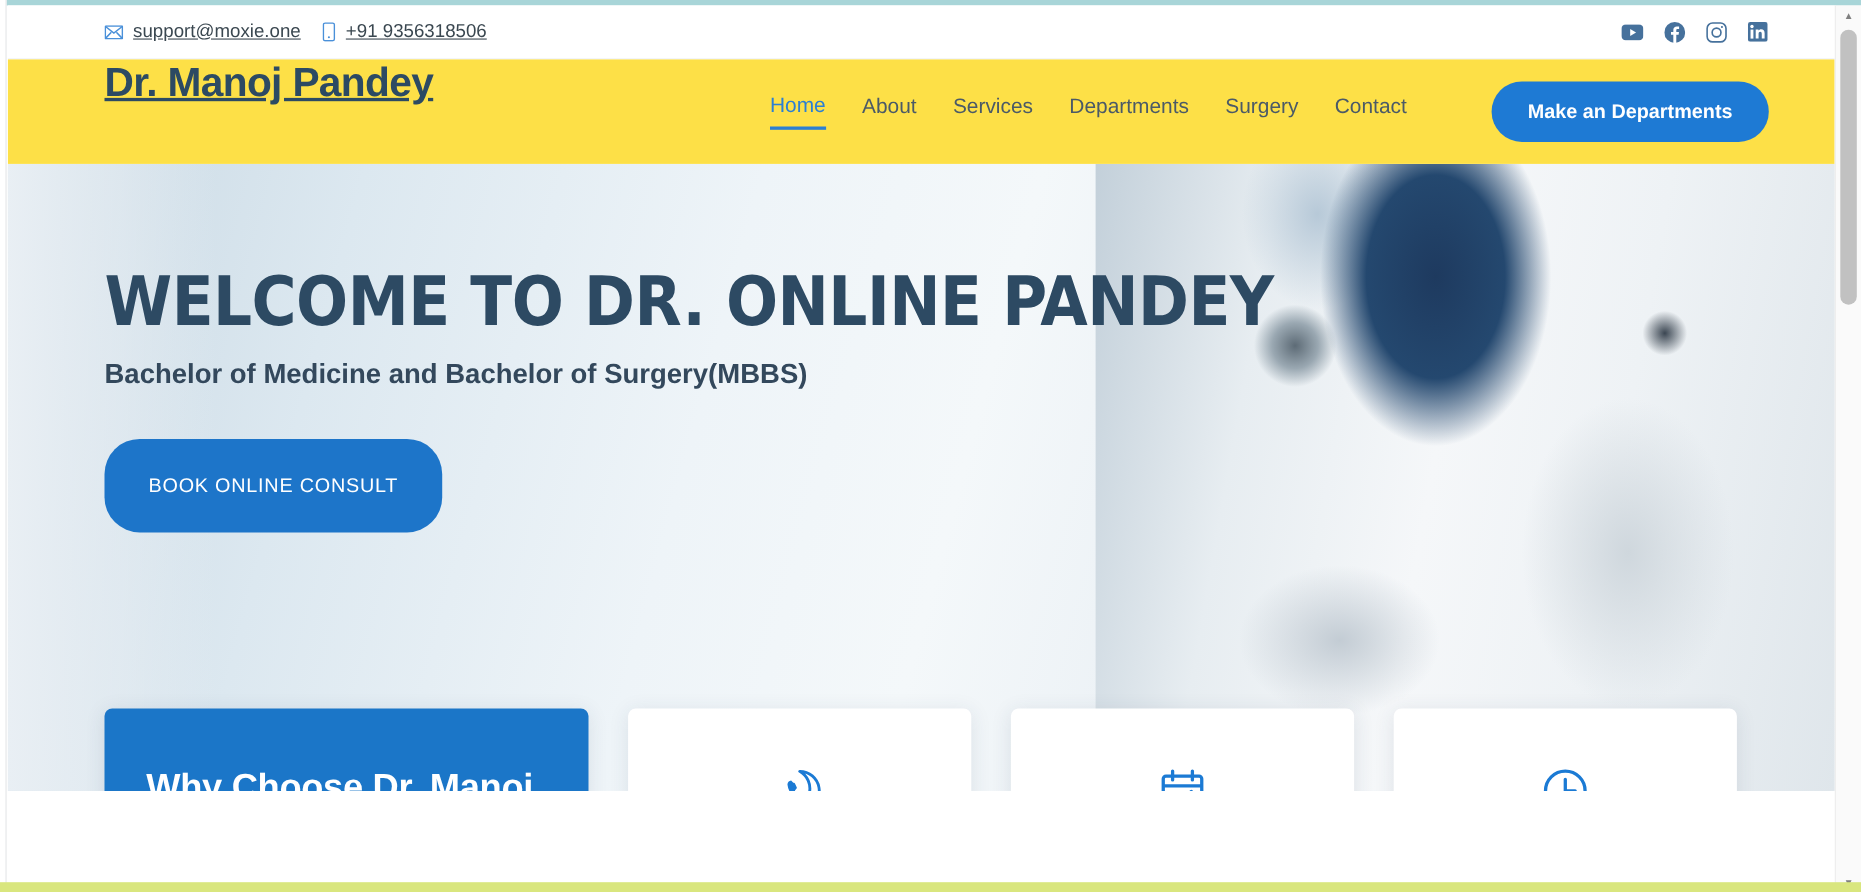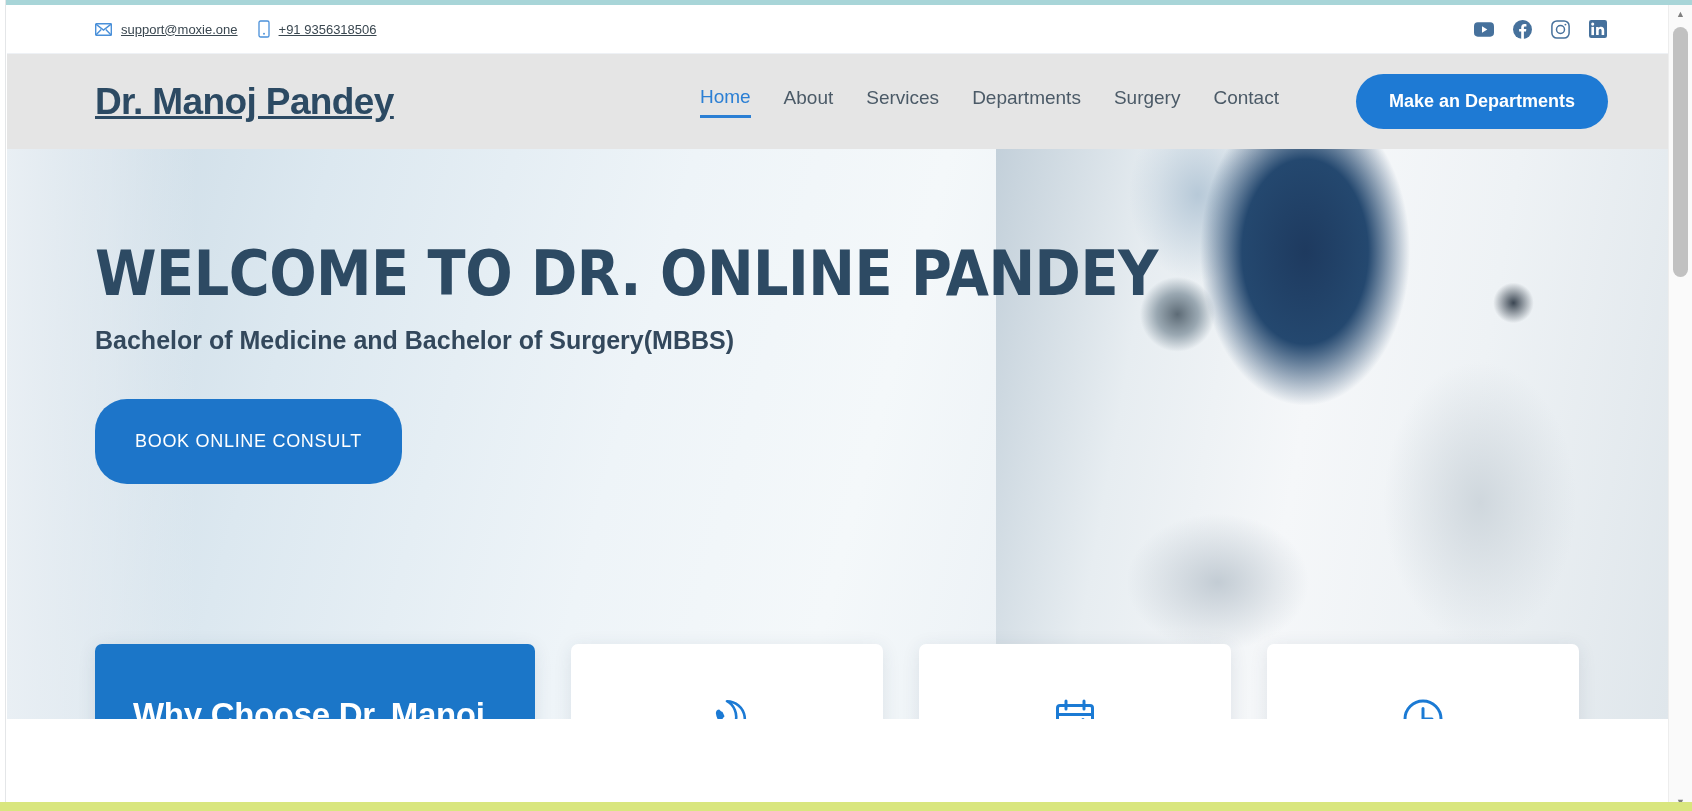--- a/index.html
+++ b/index.html
@@ -75,36 +75,35 @@
     background: #ffffff;
     border-bottom: 1px solid #eef1f5;
     display: flex;
     align-items: center;
     padding: 0 60px 0 88px;
     position: relative;
   }
   .topbar-left { display: flex; align-items: center; gap: 20px; }
   .topbar-item {
     display: flex; align-items: center; gap: 9px;
-    font-size: 13px; color: #3a4750; justify-content: flex-end;
+    font-size: 17px; color: #3a4750; justify-content: flex-end;
   }
   .topbar-item .glyph { color: #4a90d9; display:flex; align-items:center; }
   .topbar-right {
     margin-left: auto;
     display: flex; align-items: center; gap: 18px;
   }
   .social-ico { width: 20px; height: 20px; display:flex; align-items:center; justify-content:center; color: #46719c; }
   .social-ico svg { display:block; }
 
   
   #header {
     height: 95px;
-    background: #e5e5e5;
+    background: #fde047;
     display: flex;
-    align-items: center;
     padding: 0 60px 0 88px;
     position: relative;
     z-index: 10;
   }
   #logo {
     font-size: 37px;
     font-weight: 700;
     color: #2c4a63;
     letter-spacing: -0.6px;
     white-space: nowrap;

